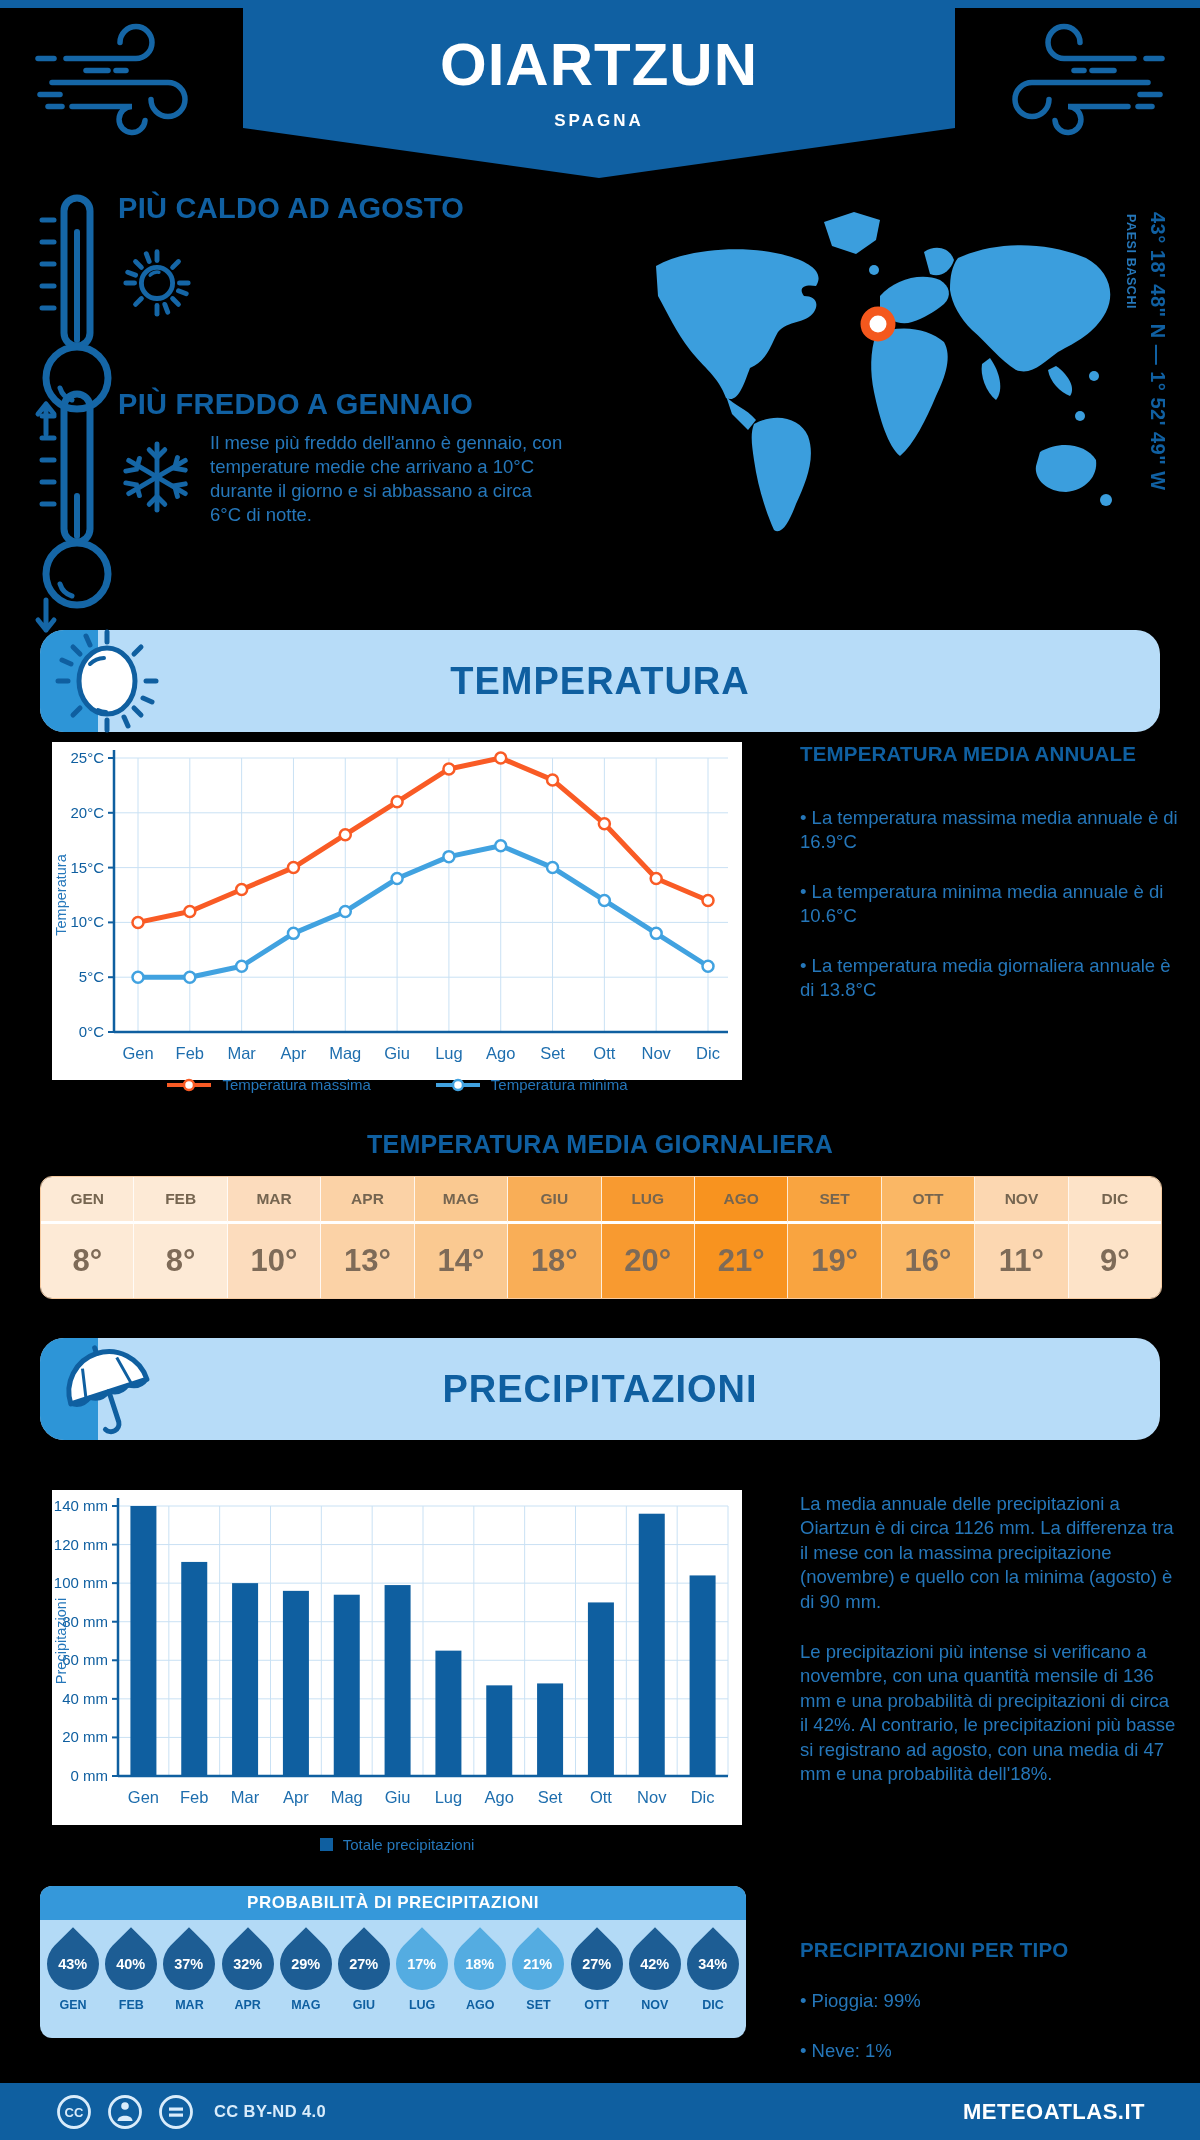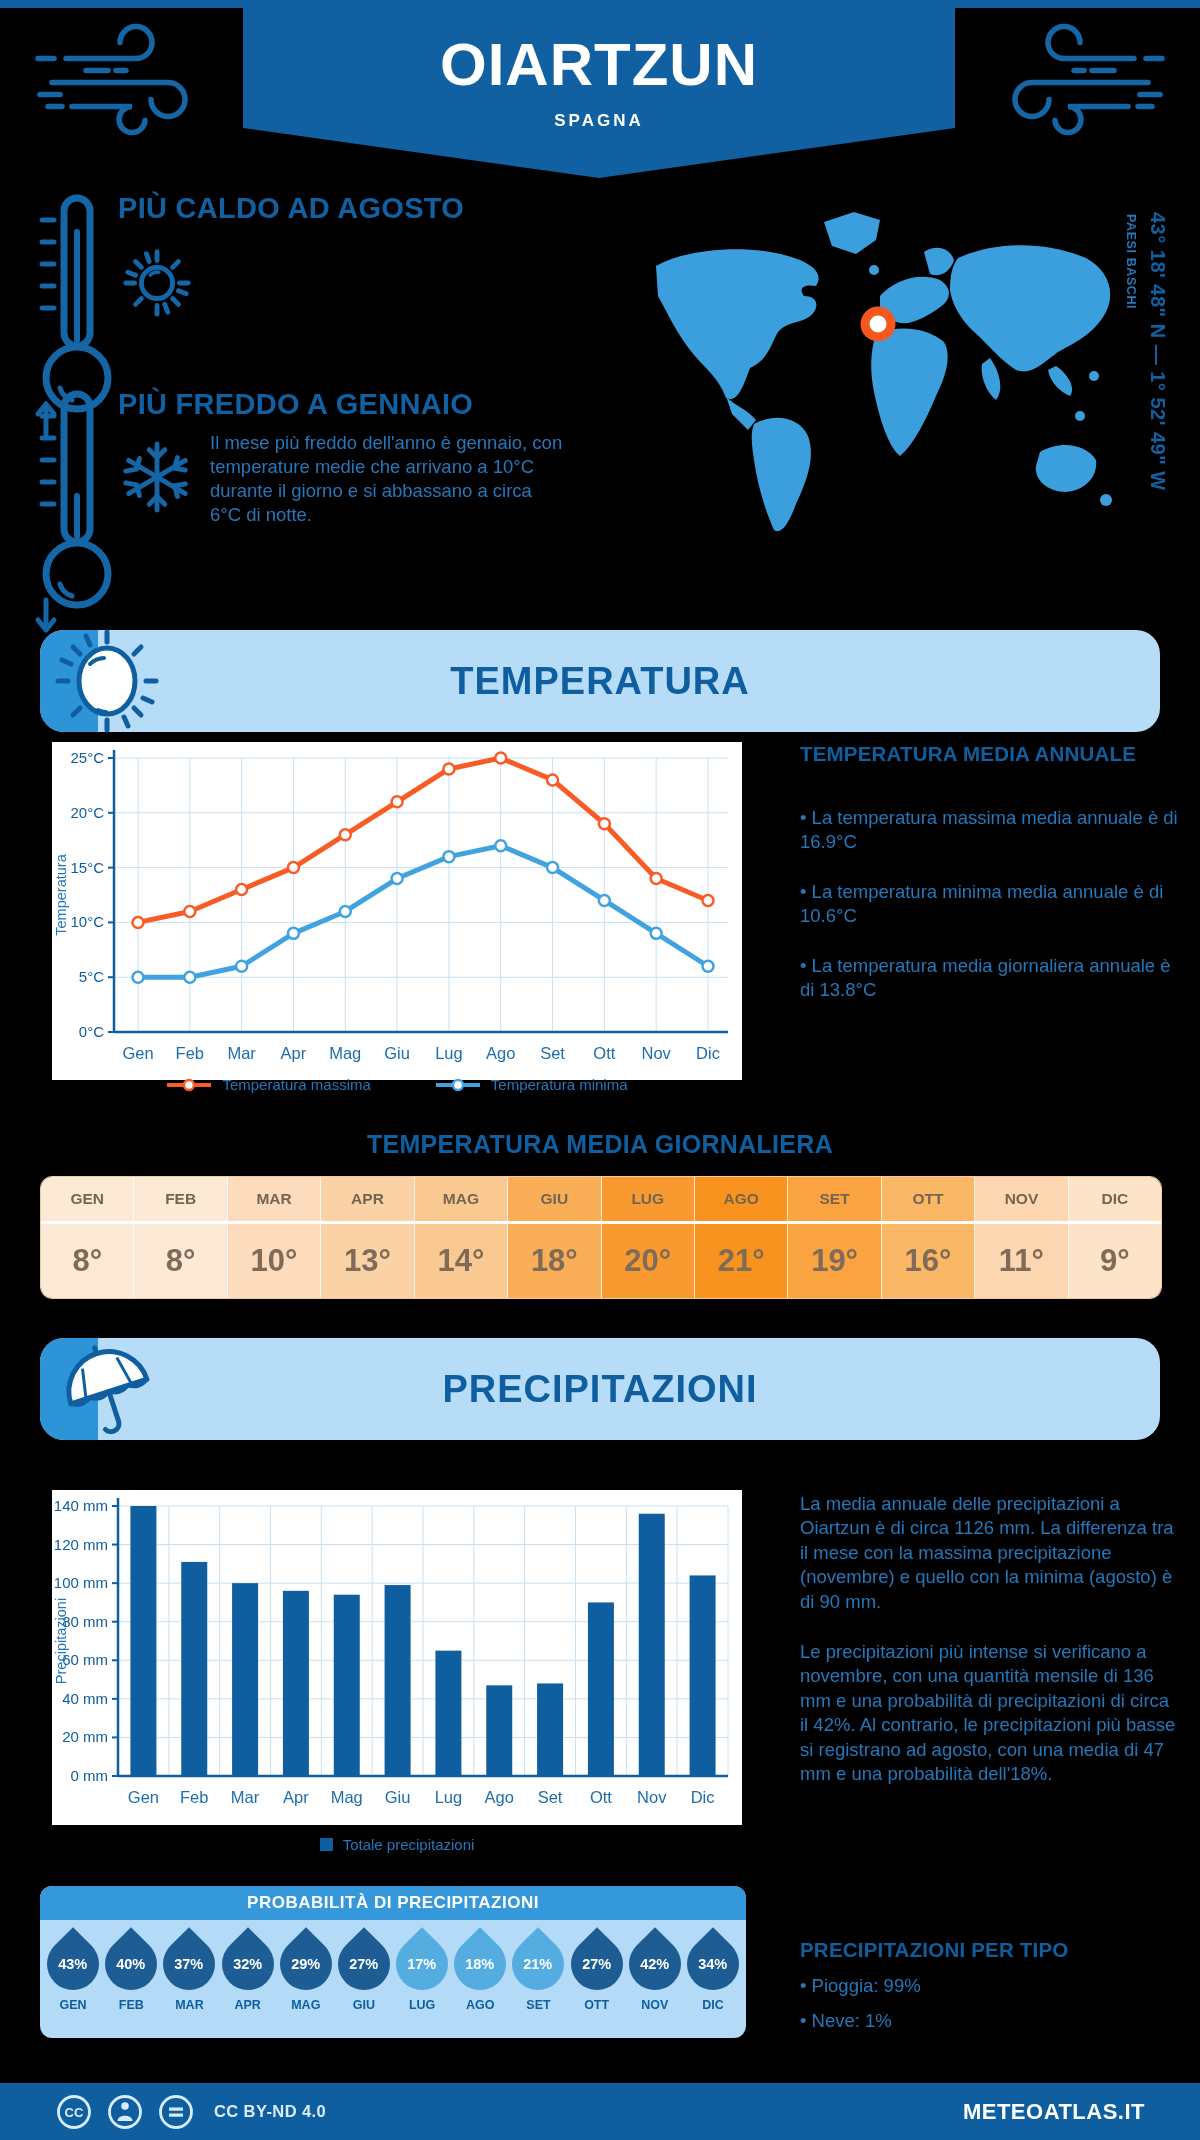--- a/index.html
+++ b/index.html
@@ -72,21 +72,21 @@
   .prob-head{height:34px;line-height:34px;background:#3598da;border-radius:12px 12px 0 0;
              text-align:center;color:#fff;font-size:17px;font-weight:800;letter-spacing:.5px;}
   .drops{display:flex;padding:12px 4px 0 4px;}
   .drop-col{flex:1 1 0;text-align:center;}
   .drop{width:52px;height:52px;margin:6px auto 0 auto;border-radius:0 50% 50% 50%;
         transform:rotate(45deg);display:flex;align-items:center;justify-content:center;}
   .drop span{transform:rotate(-45deg);color:#fff;font-size:14.5px;font-weight:700;}
   .drop-month{margin-top:8px;font-size:12.5px;font-weight:700;color:#0f5fa0;}
   
   .per-tipo{left:800px;top:1938px;width:380px;}
-  .per-tipo p{margin:13px 0 0 0;font-size:18.5px;color:#2577ba;}
+  .per-tipo p{margin:28px 0 0 0;font-size:18.5px;color:#2577ba;}
   
   .footer{left:0;top:2083px;width:1200px;height:57px;background:#0f5fa0;display:flex;
           align-items:center;padding:8px 55px;box-sizing:border-box;gap:13px;}
   .footer .license{color:#d9ecfb;font-size:16.5px;font-weight:700;margin-left:6px;letter-spacing:.4px;}
   .footer .brand{margin-left:auto;color:#fff;font-size:22px;font-weight:800;letter-spacing:.5px;}
 </style>
 </head>
 <body>
 
 <div class="page">

